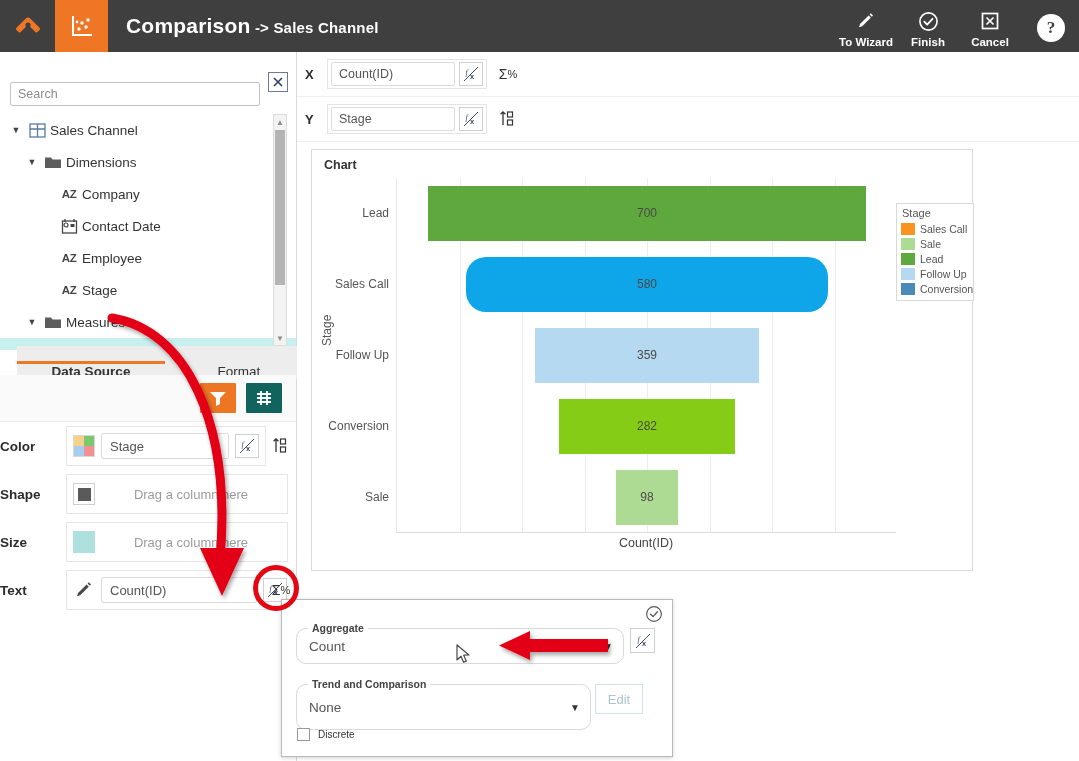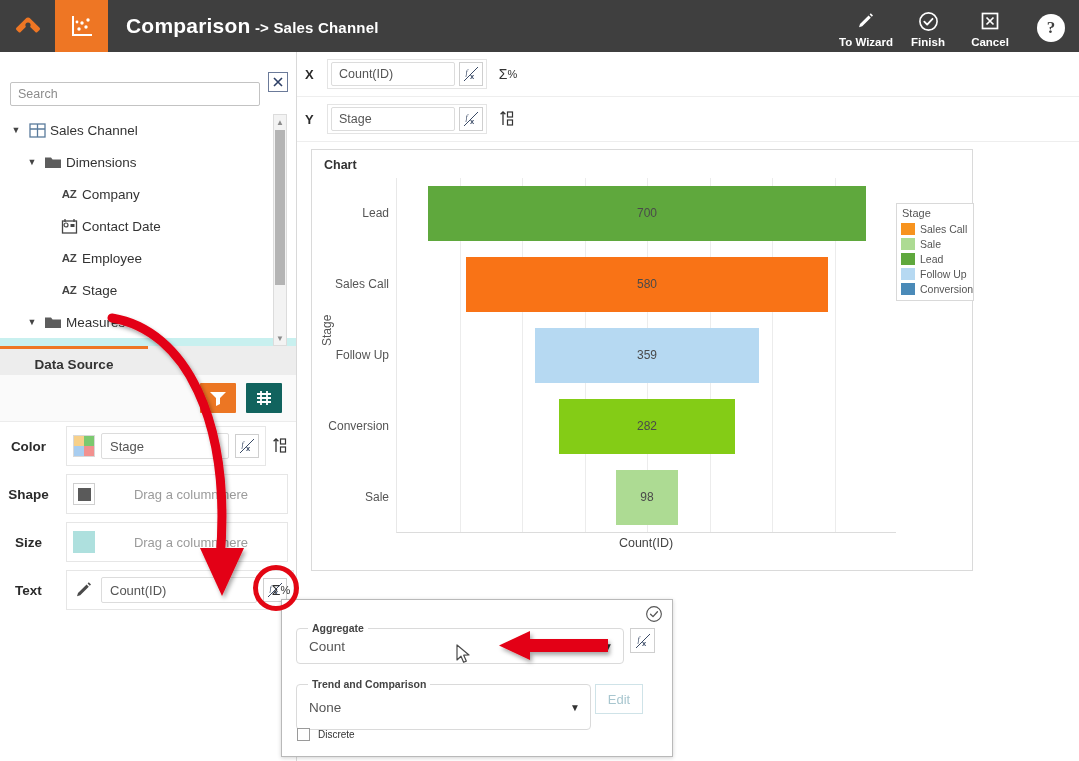--- a/index.html
+++ b/index.html
@@ -67,39 +67,39 @@
   .azico{ font-size:11.5px; font-weight:bold; color:#444; font-family:"Liberation Sans",sans-serif; letter-spacing:-.3px;}
   .numico{ font-size:11.5px; font-weight:bold; color:#333; }
 
   
   #treescroll{ position:absolute; right:9px; top:4px; width:14px; height:232px; background:#f3f3f3;
                border:1px solid #dcdcdc; }
   #treescroll .sarrow{ height:14px; display:flex;align-items:center;justify-content:center;color:#8c8c8c;font-size:8px;}
   #treescroll .sthumb{ position:absolute; left:1px; top:15px; width:10px; height:155px; background:#b4b4b4;}
 
   
-  #tabs{ position:absolute; left:0; top:294px; width:296px; height:34px;
-         background:#ededed; border-bottom:1px solid #d6d6d6; display:flex; }
+  #tabs{ position:absolute; left:17px; top:294px; width:296px; height:34px;
+         background:#ededed; border-bottom:1px solid #d6d6d6; display:flex;align-items:flex-end; }
   .tab{ flex:1; display:flex; align-items:center; justify-content:center; font-size:13.5px; cursor:pointer; color:#333;}
   .tab.active{ font-weight:bold; border-top:3px solid #ee7624; background:#ededed; }
   .tab.inactive{ border-top:3px solid transparent;margin-top:48px; }
 
   #toolrow{
     position:absolute; left:0; top:323px; width:296px; height:47px;
     background:#fafafa; display:flex; align-items:center; justify-content:flex-end;
     padding-right:14px; gap:10px; border-bottom:1px solid #ececec;
   }
   .tbtn{ width:36px;height:30px;display:flex;align-items:center;justify-content:center;cursor:pointer;border-radius:1px;}
   .tbtn.orange{ background:#ec7623; }
   .tbtn.teal{ background:#11635e; }
 
   
   #shelves{ position:absolute; left:0; top:370px; width:296px; }
   .shelf{ display:flex; align-items:center; height:48px; }
-  .shelf-label{ width:66px; text-align:center; padding-right:9px; font-weight:bold; font-size:13.5px; color:#2b2b2b;}
+  .shelf-label{ width:66px; text-align:left; padding-right:9px; font-weight:bold; font-size:13.5px; color:#2b2b2b;}
   .shelf-box{ flex:1; margin-right:8px; border:1px solid #e6e6e6; height:40px;
               display:flex; align-items:center; padding:0 6px; gap:6px; background:#fff;}
   .swatch{ width:22px;height:22px;flex:none; }
   .sw-color{ background:
       linear-gradient(to right,#f7d08a 50%, #7bc96f 50%) top/100% 50% no-repeat,
       linear-gradient(to right,#a8cdf0 50%, #f2918f 50%) bottom/100% 50% no-repeat;
       border:1px solid #d9d9d9;}
   .sw-shape{ background:#fff;border:1px solid #cfcfcf; display:flex;align-items:center;justify-content:center;}
   .sw-shape i{ display:block; width:13px;height:13px;background:#5a5a5a; }
   .sw-size{ background:#aee0de; }
@@ -162,21 +162,21 @@
   .ltxt{ font-size:10.5px; color:#555; white-space:nowrap; }
 
   
   #popup{
     position:absolute; left:281px; top:599px; width:392px; height:158px;
     background:#fff; border:1px solid #b9b9b9; box-shadow:0 1px 4px rgba(0,0,0,.18);
     z-index:40;
   }
   #popup .okcircle{ position:absolute; right:9px; top:5px; cursor:pointer; }
   .fset{
-    position:absolute; border:1px solid #dadada; border-radius:4px; background:#fff;
+    position:absolute; border:1px solid #dadada; border-radius:10px; background:#fff;
   }
   .fleg{
     position:absolute; top:-7px; left:11px; background:#fff; padding:0 4px;
     font-size:10.5px; font-weight:bold; color:#444;
   }
   .fval{ position:absolute; left:12px; top:50%; transform:translateY(-50%); font-size:13.5px; color:#555;}
   .caretdown{ position:absolute; right:10px; top:50%; transform:translateY(-50%); font-size:10px; color:#333;}
   #aggfx{ position:absolute; left:348px; top:28px; width:25px;height:25px;border:1px solid #cfcfcf;
           display:flex;align-items:center;justify-content:center;background:#fff;cursor:pointer;}
   #editbtn{ position:absolute; left:313px; top:84px; width:48px; height:30px; border:1px solid #cfe3e8;
@@ -471,21 +471,21 @@
           <div class="gridline" style="left: 313px;"></div>
           <div class="gridline" style="left: 375px;"></div>
           <div class="gridline" style="left: 438px;"></div>
           <div class="bandrow" style="top: 7.81px; height: 55.38px;">
             <div class="bar" style="left: 31.25px; width: 437.5px; background: rgb(95, 168, 61);">
               <span>700</span>
             </div>
             <span class="ytick">Lead</span>
           </div>
           <div class="bandrow" style="top: 78.81px; height: 55.38px;">
-            <div class="bar" style="left: 68.75px; width: 362.5px; background: #f97316;">
+            <div class="bar" style="left: 68.75px; width: 362.5px; background: #0ea5e9; border-radius: 20px;">
               <span>580</span>
             </div>
             <span class="ytick">Sales Call</span>
           </div>
           <div class="bandrow" style="top: 149.81px; height: 55.38px;">
             <div class="bar" style="left: 137.812px; width: 224.375px; background: rgb(182, 217, 242);">
               <span>359</span>
             </div>
             <span class="ytick">Follow Up</span>
           </div>

